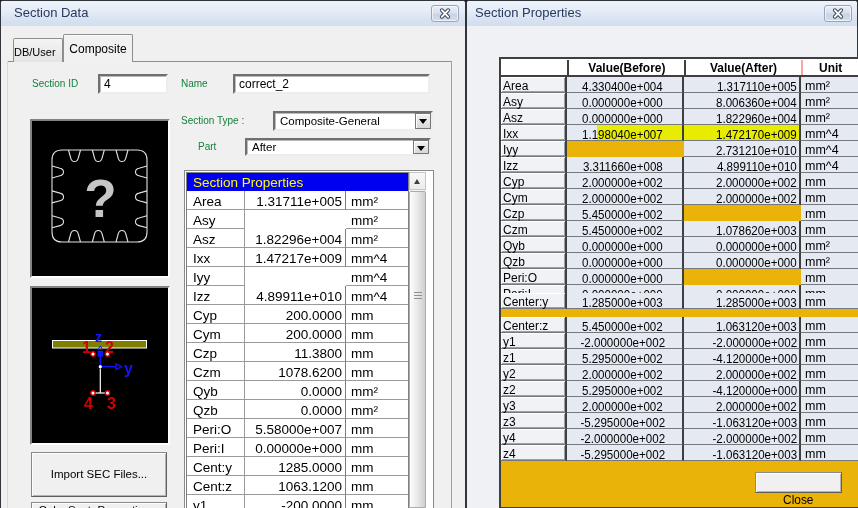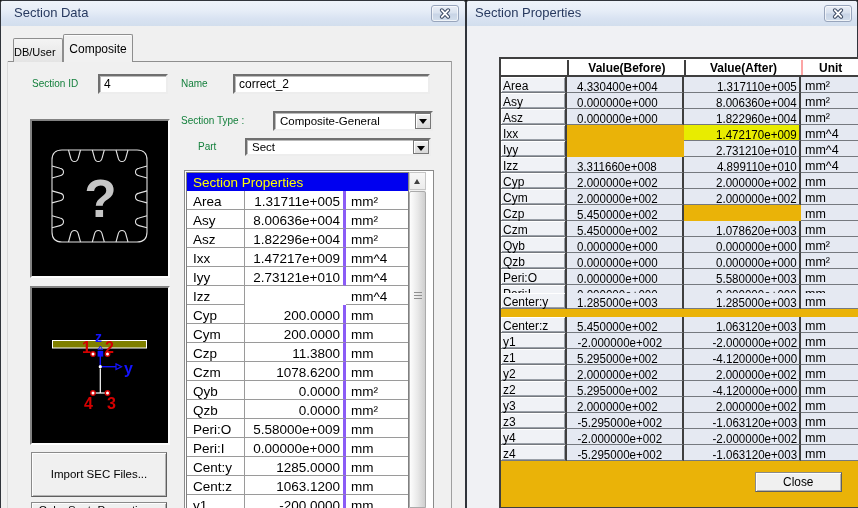--- a/index.html
+++ b/index.html
@@ -51,21 +51,21 @@
 
 #lcontainer { left:184px; top:170px; width:250px; height:338px; background:#fff;
   border:1px solid #8a8a8a; border-bottom:none; }
 #ltable { left:186px; top:172px; width:223px; height:336px; border:1px solid #808080; border-bottom:none;
   background:#fff; overflow:hidden; font-size:13.5px; }
 #lthead { position:absolute; left:0; top:0; width:221px; height:18px; background:#0000f0;
   color:#ffff00; padding:2px 0 0 6px; font-size:13.5px; }
 .ltr { position:absolute; left:0; width:221px; height:19px; }
 .ltc { position:absolute; top:0; height:19px; border-bottom:1px solid #9a9a9a; padding-top:3px; }
 .l0 { left:0; width:58px; padding-left:6px; border-right:1px solid #9a9a9a; }
-.l1 { left:58px; width:101px; text-align:right; padding-right:3px; border-right:3px solid #8b5cf6; }
+.l1 { left:58px; width:101px; text-align:right; padding-right:3px; border-right:1px solid #8b5cf6; }
 .l2 { left:159px; width:62px; padding-left:5px; }
 #lscroll { left:409px; top:172px; width:17px; height:336px; background:#f1f1f1; }
 #lscroll .up { position:absolute; left:0; top:0; width:17px; height:18px;
   background:linear-gradient(180deg,#f7f7f7,#ececec); border:1px solid #c6c6c6; }
 #lscroll .up:after { content:""; position:absolute; left:4px; top:6px; width:0; height:0;
   border:3.5px solid transparent; border-bottom:5px solid #404040; border-top:none; }
 #lscroll .thumb { position:absolute; left:0; top:19px; width:17px; height:317px;
   border:1px solid #ababab; border-radius:2px 2px 0 0;
   background:linear-gradient(90deg,#fdfdfd,#e9e9e9 50%,#cfcfcf); }
 #lscroll .grip { position:absolute; left:4px; top:100px; width:8px; height:1px;
@@ -75,27 +75,27 @@
 #rtable { left:480px; top:57px; width:361px; height:452px; border:2px solid #3f3f3f;
   background:#eab308; font-size:14px;margin-left:19px; }
 #rthead { position:absolute; left:0; top:0; width:357px; height:18px; background:#fff;
   border-bottom:2px solid #3f3f3f; font-weight:bold; font-size:13px; }
 #rthead div { position:absolute; top:1px; text-align:center; }
 .rtr { position:absolute; left:0; width:357px; height:16px; }
 .rtc { position:absolute; top:0; height:16px; border-bottom:1px solid #75797f; padding-top:2px;
   font-size:13.5px; }
 .r0 { left:0; width:66px; background:#f0f2f6; border-right:2px solid #3f3f3f;
   box-shadow:inset 1px 1px 0 #fff, inset -1px -1px 0 #9aa0a8; font-size:12px; padding:2px 0 0 2px; }
-.r1 { left:66px; width:117px; background:#e5e9f2; text-align:left; padding-right:14px; border-right:2px solid #3f3f3f; font-size:13px; }
+.r1 { left:66px; width:117px; background:#e5e9f2; text-align:center; padding-right:14px; border-right:2px solid #3f3f3f; font-size:13px; }
 .r2 { left:183px; width:117px; background:#e5e9f2; text-align:right; padding-right:2px; border-right:2px solid #3f3f3f; font-size:13px; }
 .r3 { left:300px; width:57px; background:#e5e9f2; padding-left:4px; font-size:12.5px; }
 .vx { display:inline-block; transform:scaleX(0.89); transform-origin:100% 50%; }
 .hx { display:inline-block; transform:scaleX(0.92); transform-origin:50% 50%; }
 
-#closebtn { left:755px; top:472px; width:87px; height:20px; font-size:13.5px; padding-top:1px; }
+#closebtn { left:755px; top:472px; width:87px; height:20px; font-size:13.5px; padding-top:19px; }
 </style></head>
 <body>
 
 <div class="abs" id="rwin">
   <div class="tbar">
     <div class="ttext" style="left:8px">Section Properties</div>
     <div class="xbtn" style="right:5px">
       <svg width="26" height="15" viewBox="0 0 26 15" style="position:absolute;left:0;top:0">
         <path d="M9.8 4.2 L16.2 10.8 M16.2 4.2 L9.8 10.8" stroke="#3c4a63" stroke-width="3.9" stroke-linecap="round"></path>
         <path d="M9.8 4.2 L16.2 10.8 M16.2 4.2 L9.8 10.8" stroke="#ffffff" stroke-width="1.9" stroke-linecap="round"></path>
@@ -124,20 +124,21 @@
       <div class="rtc r3">mm²</div>
     </div>
 <div class="rtr" style="top:50px">
       <div class="rtc r0"><span>Asz</span></div>
       <div class="rtc r1"><span class="vx">0.000000e+000</span></div>
       <div class="rtc r2"><span class="vx">1.822960e+004</span></div>
       <div class="rtc r3">mm²</div>
     </div>
 <div class="rtr" style="top:66px">
       <div class="rtc r0"><span>Ixx</span></div>
+      <div class="rtc r1" style="background:linear-gradient(90deg,#e5e9f2 0px,#e5e9f2 30px,#e8ec00 30px)"><span class="vx">1.198040e+007</span></div>
       <div class="rtc r2" style="background:#e8ec00"><span class="vx">1.472170e+009</span></div>
       <div class="rtc r3">mm^4</div>
     </div>
 <div class="rtr" style="top:82px">
       <div class="rtc r0"><span>Iyy</span></div>
       <div class="rtc r2"><span class="vx">2.731210e+010</span></div>
       <div class="rtc r3">mm^4</div>
     </div>
 <div class="rtr" style="top:98px">
       <div class="rtc r0"><span>Izz</span></div>
@@ -176,21 +177,20 @@
     </div>
 <div class="rtr" style="top:194px">
       <div class="rtc r0"><span>Qzb</span></div>
       <div class="rtc r1"><span class="vx">0.000000e+000</span></div>
       <div class="rtc r2"><span class="vx">0.000000e+000</span></div>
       <div class="rtc r3">mm²</div>
     </div>
 <div class="rtr" style="top:210px">
       <div class="rtc r0"><span>Peri:O</span></div>
       <div class="rtc r1"><span class="vx">0.000000e+000</span></div>
-      <div class="rtc r2"><span class="vx">5.580000e+003</span></div>
       <div class="rtc r3">mm</div>
     </div>
 <div class="rtr" style="top:226px">
       <div class="rtc r0"><span>Peri:I</span></div>
       <div class="rtc r1"><span class="vx">0.000000e+000</span></div>
       <div class="rtc r2"><span class="vx">0.000000e+000</span></div>
       <div class="rtc r3">mm</div>
     </div>
 <div class="rtr" style="top:234px">
       <div class="rtc r0"><span>Center:y</span></div>
@@ -279,21 +279,21 @@
 <div class="lab" style="left:181px;top:78px">Name</div>
 <div class="edit" style="left:233px;top:74px;width:197px;height:20px">correct_2</div>
 
 <div class="lab" style="left:181px;top:115px">Section Type :</div>
 <div class="combo" style="left:273px;top:111px;width:160px;height:20px">
     <span class="ct">Composite-General</span>
     <span class="cb"></span>
   </div>
 <div class="lab" style="left:198px;top:141px">Part</div>
 <div class="combo" style="left:245px;top:138px;width:186px;height:18px">
-    <span class="ct" style="top:1px">Sect</span>
+    <span class="ct" style="top:1px">After</span>
     <span class="cb"></span>
   </div>
 
 <div class="bbox" style="top:119px">
   <svg width="136" height="155" viewBox="0 0 136 155" style="position:absolute;left:0;top:0">
     <path d="M30,29 L105,29 Q115,29 115,39 L115,111 Q115,121 105,121 L30,121 Q20,121 20,111 L20,39 Q20,29 30,29 Z" fill="none" stroke="#e2e2e2" stroke-width="1.1"></path>
     <path d="M36.5,29 L38.7,37 Q39.5,40.5 42.5,40.5 Q45.5,40.5 46.3,37 L48.5,29 M60.3,29 L62.5,37 Q63.3,40.5 66.3,40.5 Q69.3,40.5 70.1,37 L72.3,29 M84.0,29 L86.2,37 Q87.0,40.5 90.0,40.5 Q93.0,40.5 93.8,37 L96.0,29 M36.5,121 L38.7,113 Q39.5,109.5 42.5,109.5 Q45.5,109.5 46.3,113 L48.5,121 M60.3,121 L62.5,113 Q63.3,109.5 66.3,109.5 Q69.3,109.5 70.1,113 L72.3,121 M84.0,121 L86.2,113 Q87.0,109.5 90.0,109.5 Q93.0,109.5 93.8,113 L96.0,121 M20,45.0 L28,47.2 Q31.5,48.0 31.5,51.0 Q31.5,54.0 28,54.8 L20,57.0 M20,69.9 L28,72.10000000000001 Q31.5,72.9 31.5,75.9 Q31.5,78.9 28,79.7 L20,81.9 M20,94.8 L28,97.0 Q31.5,97.8 31.5,100.8 Q31.5,103.8 28,104.6 L20,106.8 M115,45.0 L107,47.2 Q103.5,48.0 103.5,51.0 Q103.5,54.0 107,54.8 L115,57.0 M115,69.9 L107,72.10000000000001 Q103.5,72.9 103.5,75.9 Q103.5,78.9 107,79.7 L115,81.9 M115,94.8 L107,97.0 Q103.5,97.8 103.5,100.8 Q103.5,103.8 107,104.6 L115,106.8" fill="none" stroke="#e2e2e2" stroke-width="1.1"></path>
     <text x="68.5" y="96" text-anchor="middle" font-family="Liberation Sans" font-size="53" font-weight="bold" fill="#c6c6c6">?</text>
   </svg>
 </div>
@@ -328,40 +328,39 @@
 <div class="abs" id="lcontainer"></div>
 <div class="abs" id="ltable">
   <div id="lthead">Section Properties</div>
 <div class="ltr" style="top:18px">
       <div class="ltc l0">Area</div>
       <div class="ltc l1">1.31711e+005</div>
       <div class="ltc l2">mm²</div>
     </div>
 <div class="ltr" style="top:37px">
       <div class="ltc l0">Asy</div>
-      <div class="ltc l1">8.00636e+004</div>
       <div class="ltc l2">mm²</div>
     </div>
 <div class="ltr" style="top:56px">
       <div class="ltc l0">Asz</div>
       <div class="ltc l1">1.82296e+004</div>
       <div class="ltc l2">mm²</div>
     </div>
 <div class="ltr" style="top:75px">
       <div class="ltc l0">Ixx</div>
       <div class="ltc l1">1.47217e+009</div>
       <div class="ltc l2">mm^4</div>
     </div>
 <div class="ltr" style="top:94px">
       <div class="ltc l0">Iyy</div>
-      <div class="ltc l1">2.73121e+010</div>
       <div class="ltc l2">mm^4</div>
     </div>
 <div class="ltr" style="top:113px">
       <div class="ltc l0">Izz</div>
+      <div class="ltc l1">4.89911e+010</div>
       <div class="ltc l2">mm^4</div>
     </div>
 <div class="ltr" style="top:132px">
       <div class="ltc l0">Cyp</div>
       <div class="ltc l1">200.0000</div>
       <div class="ltc l2">mm</div>
     </div>
 <div class="ltr" style="top:151px">
       <div class="ltc l0">Cym</div>
       <div class="ltc l1">200.0000</div>
@@ -382,21 +381,21 @@
       <div class="ltc l1">0.0000</div>
       <div class="ltc l2">mm²</div>
     </div>
 <div class="ltr" style="top:227px">
       <div class="ltc l0">Qzb</div>
       <div class="ltc l1">0.0000</div>
       <div class="ltc l2">mm²</div>
     </div>
 <div class="ltr" style="top:246px">
       <div class="ltc l0">Peri:O</div>
-      <div class="ltc l1">5.58000e+009</div>
+      <div class="ltc l1">5.58000e+007</div>
       <div class="ltc l2">mm</div>
     </div>
 <div class="ltr" style="top:265px">
       <div class="ltc l0">Peri:I</div>
       <div class="ltc l1">0.00000e+000</div>
       <div class="ltc l2">mm</div>
     </div>
 <div class="ltr" style="top:284px">
       <div class="ltc l0">Cent:y</div>
       <div class="ltc l1">1285.0000</div>

